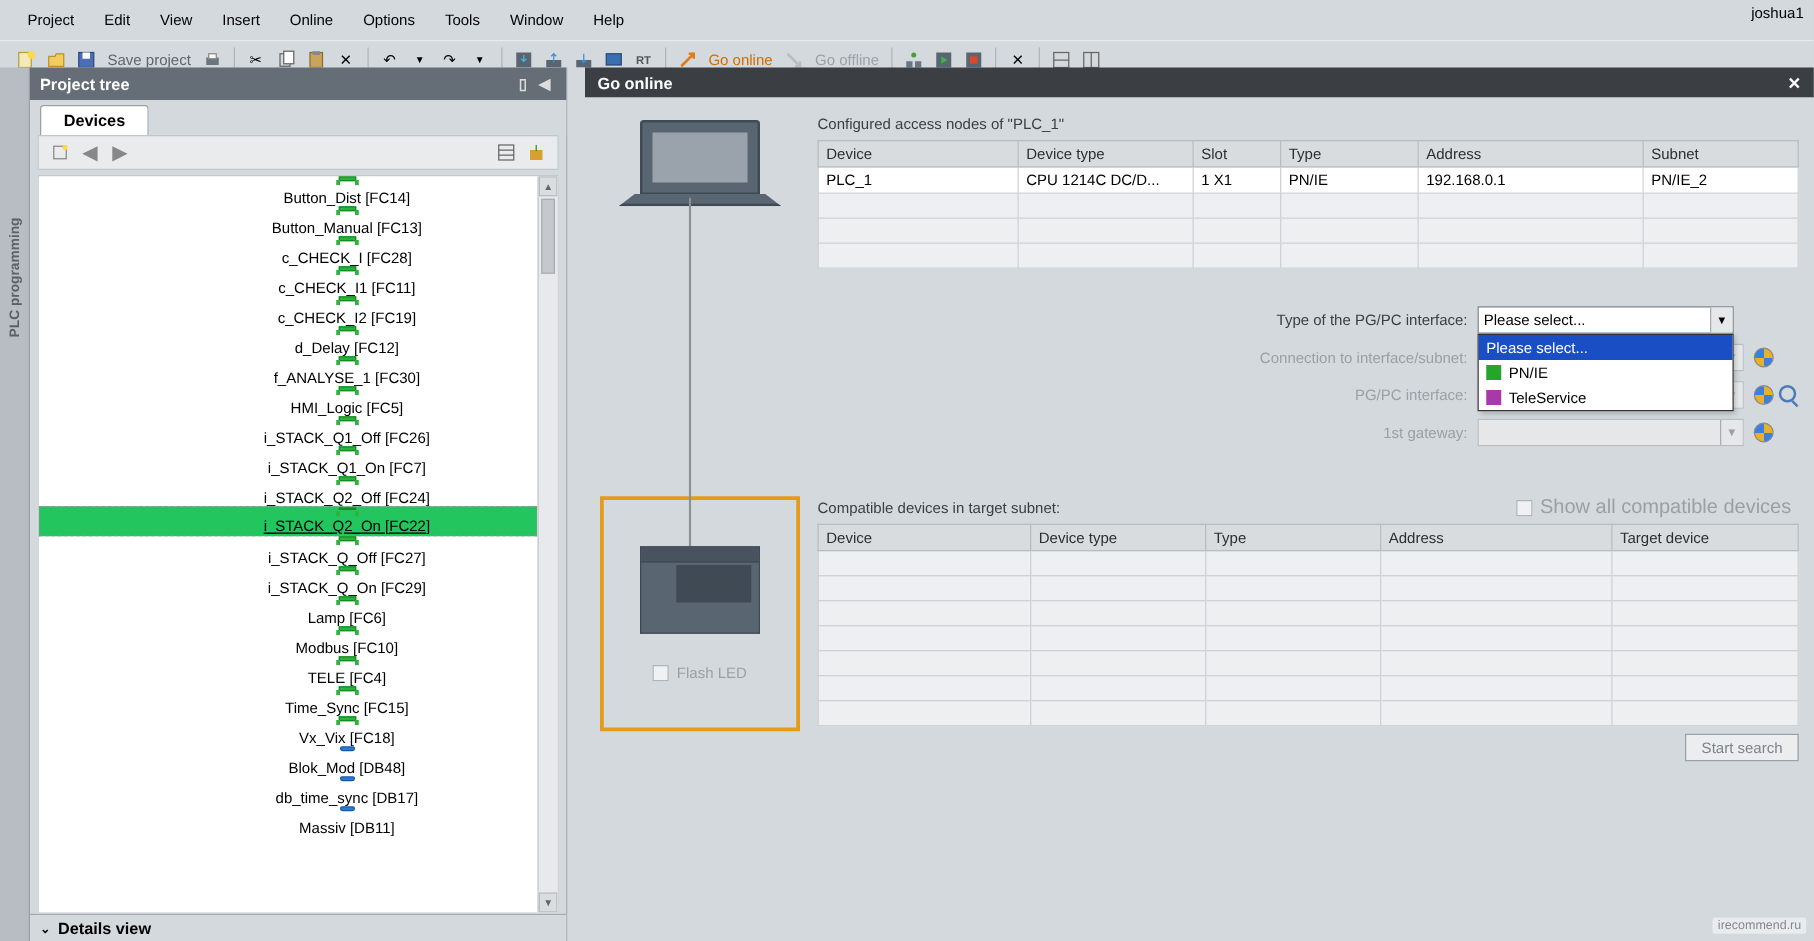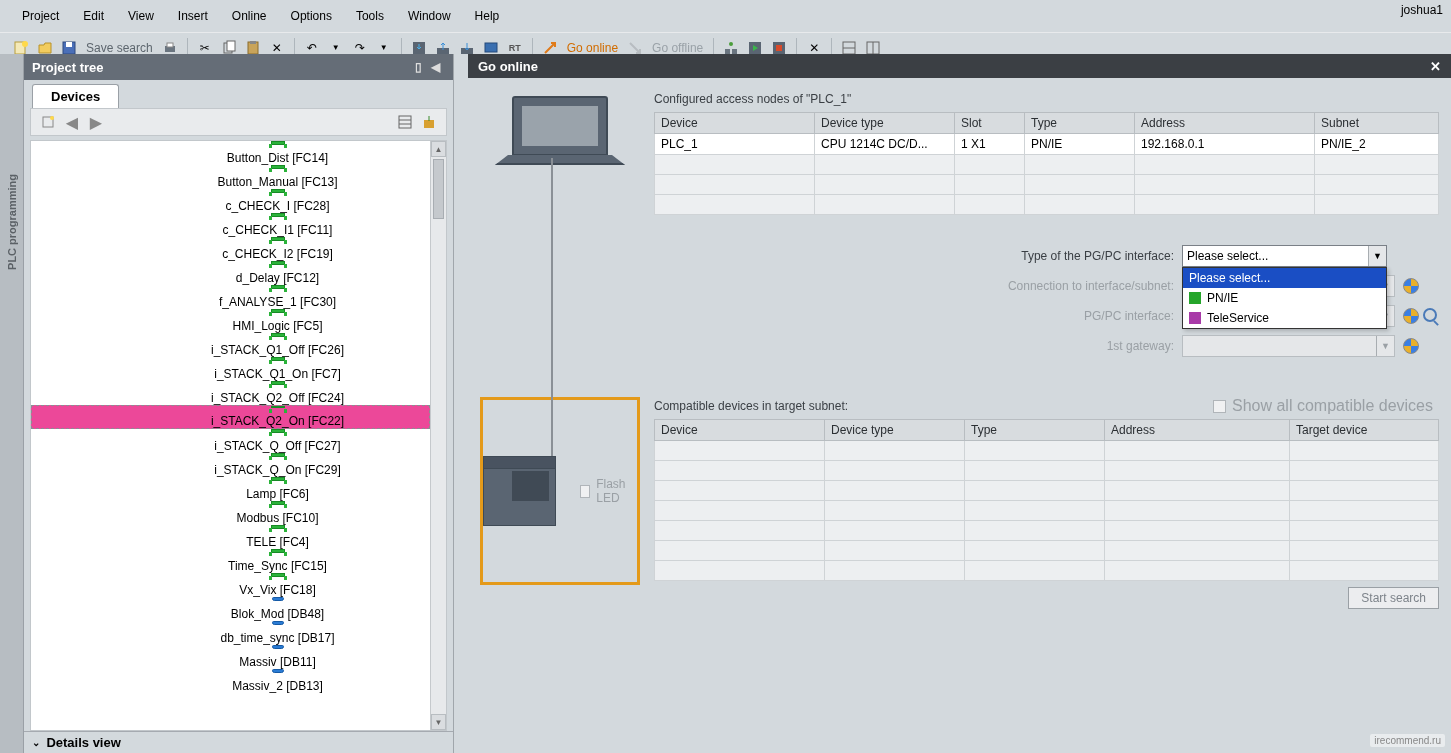--- a/index.html
+++ b/index.html
@@ -34,21 +34,21 @@
 .devices-bar-left, .devices-bar-right { display: flex; gap: 2px; }
 
 .tree-scroll { flex: 1; margin: 4px 6px 0 6px; border: 1px solid #c2c7cb; background: #fff; position: relative; overflow: hidden; }
 .tree-inner { position: absolute; inset: 0 16px 0 0; overflow: hidden; }
 .tree-sbar { position: absolute; right: 0; top: 0; bottom: 0; width: 16px; background: #e7e9eb; border-left: 1px solid #c5c9cc; }
 .tree-sbar .arrow { height: 16px; background: #dadde0; border: 1px solid #b8bdc1; display: flex; align-items: center; justify-content: center; font-size: 8px; color: #666; }
 .tree-sbar .thumb { position: absolute; left: 2px; right: 2px; top: 18px; height: 60px; background: #c5c9cd; border: 1px solid #a8adb2; }
 .tree-sbar .arrow.bot { position: absolute; bottom: 0; left: 0; right: 0; }
 
 .tree-item { height: 24px; display: flex; align-items: center; padding-left: 94px; font-size: 12px; gap: 6px; cursor: default; flex-direction: column; }
-.tree-item.sel { border: 1px dashed #8a8f94; background: #ec4899; }
+.tree-item.sel { border: 1px dashed #8a8f94; background: #22c55e; text-decoration: underline; }
 .fc-icon { width: 14px; height: 10px; background: #2bb33a; border: 1px solid #178a25; position: relative; }
 .fc-icon::before { content:''; position:absolute; left:-3px; top:2px; width:3px; height:4px; background:#2bb33a; }
 .fc-icon::after { content:''; position:absolute; right:-3px; top:2px; width:3px; height:4px; background:#2bb33a; }
 .db-icon { width: 12px; height: 14px; background: #2a7bd4; border-radius: 2px 2px 3px 3px; border: 1px solid #155aa6; }
 
 .details-bar { height: 22px; border-top: 1px solid #a5aab0; display: flex; align-items: center; padding: 0 8px; gap: 6px; font-size: 13px; font-weight: bold; background: #d3d9dd; }
 .details-bar .chev { font-size: 10px; }
 
 .right-col { flex: 1; display: flex; flex-direction: column; }
 .collapse-hint { width: 14px; background: #d3d9dd; }
@@ -78,21 +78,21 @@
 .combo .drop { position: absolute; right: 0; top: 0; bottom: 0; width: 18px; background: #e5e7e9; border-left: 1px solid #a8adb1; display: flex; align-items: center; justify-content: center; font-size: 9px; }
 .extra-icons { display: flex; gap: 4px; }
 
 .dropdown-popup { position: absolute; border: 1px solid #333; background: #fff; font-size: 12px; z-index: 10; box-shadow: 2px 2px 4px rgba(0,0,0,0.2); }
 .dd-item { padding: 3px 6px; display: flex; align-items: center; gap: 6px; cursor: default; }
 .dd-item.sel { background: #1a4ec4; color: #fff; }
 .ico-pnie { width: 12px; height: 12px; background: #25a52a; display: inline-block; }
 .ico-tele { width: 12px; height: 12px; background: #a83aa8; display: inline-block; }
 
 .compat-section { margin-top: 40px; display: flex; gap: 14px; }
-.target-box { width: 160px; height: 188px; border: 3px solid #e49a1a; display: flex; flex-direction: row; align-items: center; justify-content: center; gap: 24px; background: #d3d9dd; }
+.target-box { width: 160px; height: 188px; border: 3px solid #e49a1a; display: flex; flex-direction: column; align-items: center; justify-content: center; gap: 24px; background: #d3d9dd; }
 .plc-graphic { width: 96px; height: 70px; background: #5a6572; border: 1px solid #3f4a55; position: relative; }
 .plc-graphic .top { position:absolute; top:0; left:0; right:0; height:12px; background:#495360; border-bottom:1px solid #3f4a55; }
 .plc-graphic .panel { position:absolute; top:14px; left:28px; right:6px; bottom:24px; background:#404a55; }
 .flash-row { display: flex; align-items: center; gap: 6px; font-size: 12px; color: #9aa0a5; }
 .chk { width: 13px; height: 13px; border: 1px solid #b0b5b9; background: #f0f1f2; }
 
 .compat-right { flex: 1; }
 .showall { display: flex; align-items: center; gap: 6px; justify-content: flex-end; font-size: 16px; color: #9aa0a5; margin-bottom: 4px; padding-right: 6px; }
 
 .start-search-row { display: flex; justify-content: flex-end; margin-top: 6px; }
@@ -135,21 +135,21 @@
       <svg class="ico" viewBox="0 0 16 16">
         <path d="M2 5h5l1-2h6v10H2z" fill="#f2cc5e" stroke="#b8922a"></path>
       </svg>
     </div>
   <div class="tb-btn">
       <svg class="ico" viewBox="0 0 16 16">
         <rect x="2" y="2" width="12" height="12" fill="#4a6fb8" stroke="#2e4a7e"></rect>
         <rect x="5" y="2" width="6" height="5" fill="#fff"></rect>
       </svg>
     </div>
-  <span class="tb-text save">Save search</span>
+  <span class="tb-text save">Save project</span>
   <div class="tb-btn">
       <svg class="ico" viewBox="0 0 16 16">
         <rect x="3" y="6" width="10" height="6" fill="#6a7580"></rect>
         <rect x="5" y="3" width="6" height="4" fill="#fff" stroke="#888"></rect>
       </svg>
     </div>
   <div class="tb-sep"></div>
   <div class="tb-btn">✂</div>
   <div class="tb-btn">
       <svg class="ico" viewBox="0 0 16 16">
@@ -370,24 +370,20 @@
             <span class="db-icon"></span>
             <span>Blok_Mod [DB48]</span>
           </div>
           <div class="tree-item">
             <span class="db-icon"></span>
             <span>db_time_sync [DB17]</span>
           </div>
           <div class="tree-item">
             <span class="db-icon"></span>
             <span>Massiv [DB11]</span>
-          </div>
-          <div class="tree-item">
-            <span class="db-icon"></span>
-            <span>Massiv_2 [DB13]</span>
           </div>
         </div>
       <div class="tree-sbar">
         <div class="arrow">▲</div>
         <div class="thumb"></div>
         <div class="arrow bot">▼</div>
       </div>
     </div>
 
     <div class="details-bar">

